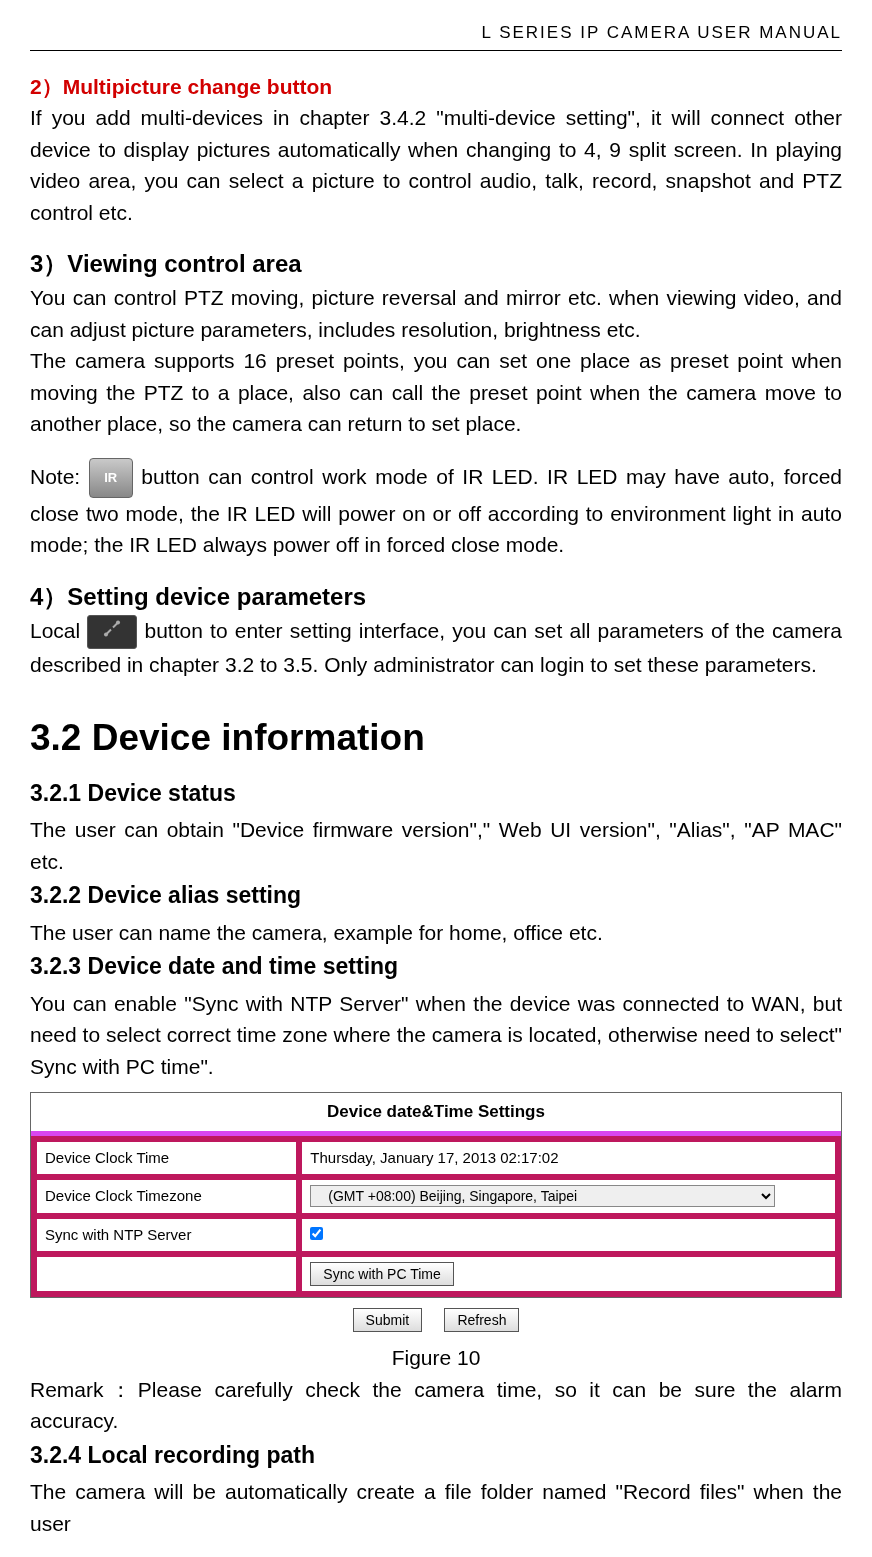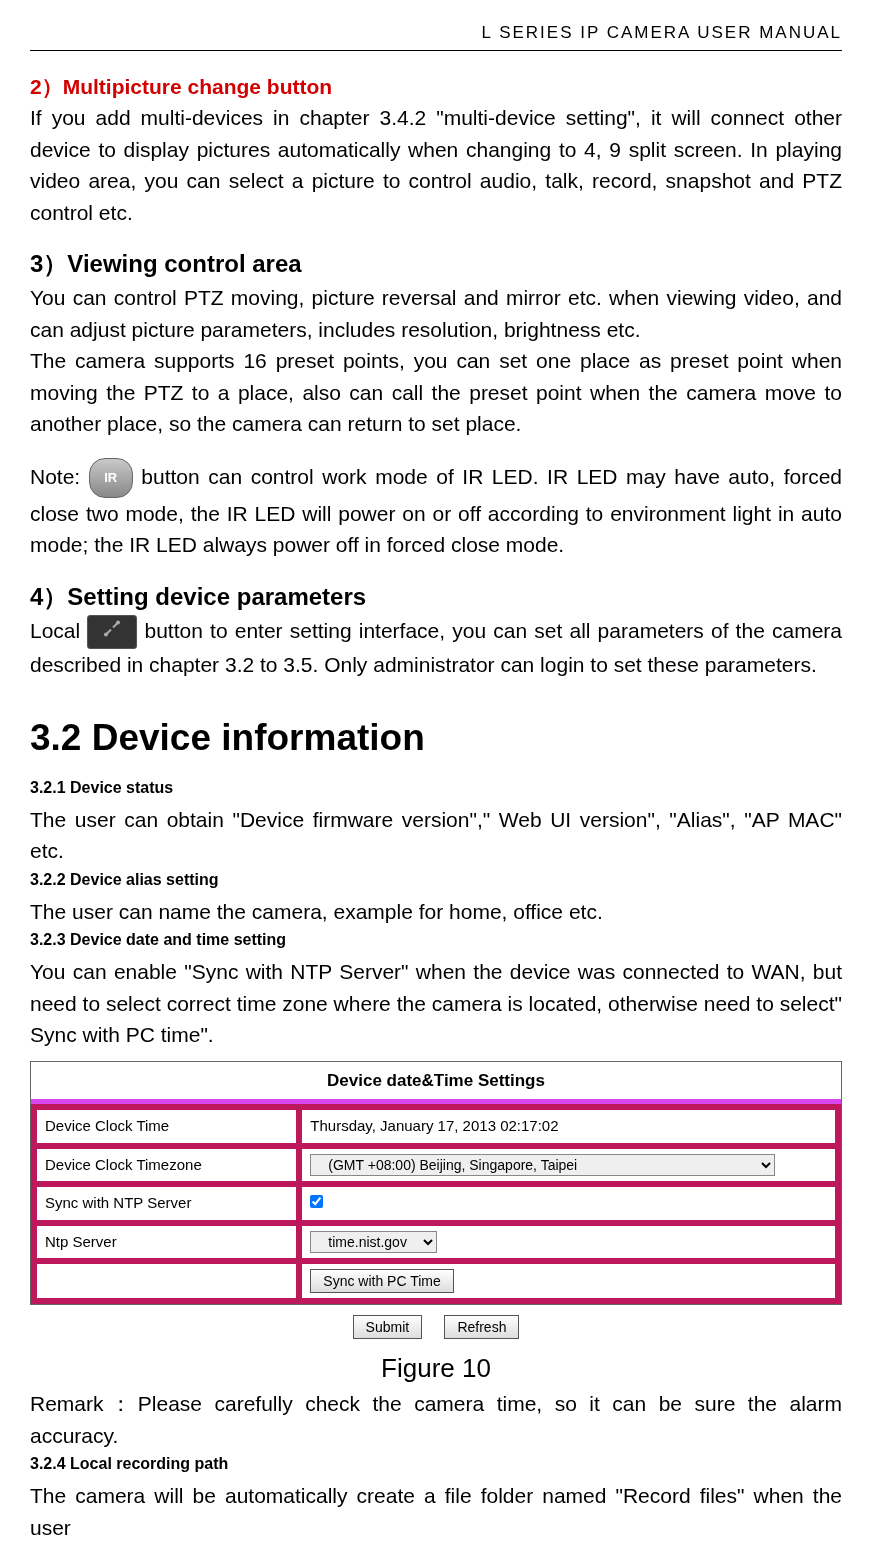--- a/index.html
+++ b/index.html
@@ -33,21 +33,21 @@
       text-align: justify;
       text-justify: inter-word;
     }
     .spacing { margin-top: 18px; }
     .icon-box {
       display: inline-block;
       vertical-align: middle;
       width: 44px;
       height: 40px;
       background: linear-gradient(#c9c9c9, #888);
-      border-radius: 16px;
+      border-radius: 4px;
       border: 1px solid #666;
       position: relative;
     }
     .ir-text {
       position: absolute;
       top: 50%; left: 50%;
       transform: translate(-50%, -50%);
       color: #fff;
       font-weight: bold;
       font-size: 13px;
@@ -69,21 +69,21 @@
       color: #aaa;
       font-size: 16px;
     }
     h2.section-heading {
       font-size: 37px;
       font-weight: bold;
       margin-top: 30px;
       margin-bottom: 10px;
     }
     h3.sub-heading {
-      font-size: 16px;
+      font-size: 23px;
       font-weight: bold;
       margin-top: 1px;
       margin-bottom: 4px;
     }
     .figure-wrapper {
       margin-top: 10px;
       border: 1px solid #666;
       background: #fff;
     }
     .figure-title {
@@ -116,21 +116,21 @@
       background: linear-gradient(#fff, #ddd);
       font-size: 14px;
       cursor: pointer;
     }
     .btn-row {
       text-align: center;
       padding: 10px 0 4px;
     }
     .caption {
       text-align: center;
-      font-size: 26px;
+      font-size: 21px;
       margin-top: 6px;
     }
   </style>
 </head>
 <body>
 
 <div class="header-title">L SERIES IP CAMERA USER MANUAL</div>
 
 <div>
   <span class="section-label-red">2）Multipicture change button</span>
@@ -195,28 +195,20 @@
         </select>
       </td>
     </tr>
     <tr>
       <td class="label-cell">Sync with NTP Server</td>
       <td>
         <input type="checkbox" checked="" style="">
       </td>
     </tr>
     <tr>
-      <td class="label-cell">Ntp Server</td>
-      <td>
-        <select class="form-control">
-          <option>time.nist.gov</option>
-        </select>
-      </td>
-    </tr>
-    <tr>
       <td class="label-cell"></td>
       <td>
         <button class="btn">Sync with PC Time</button>
       </td>
     </tr>
   </tbody>
     </table>
 </div>
 <div class="btn-row">
   <button class="btn">Submit</button>

